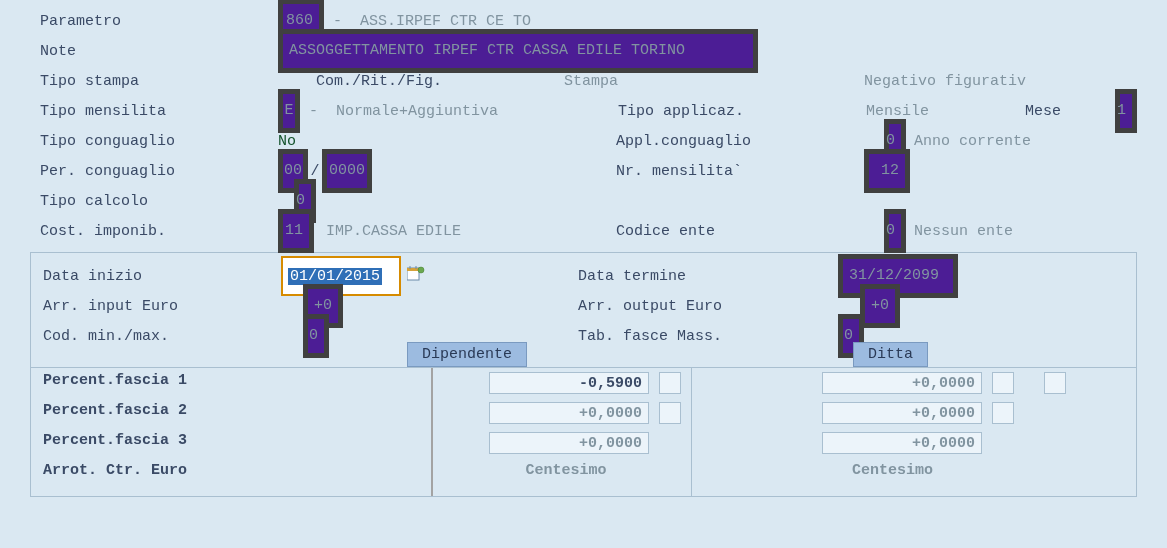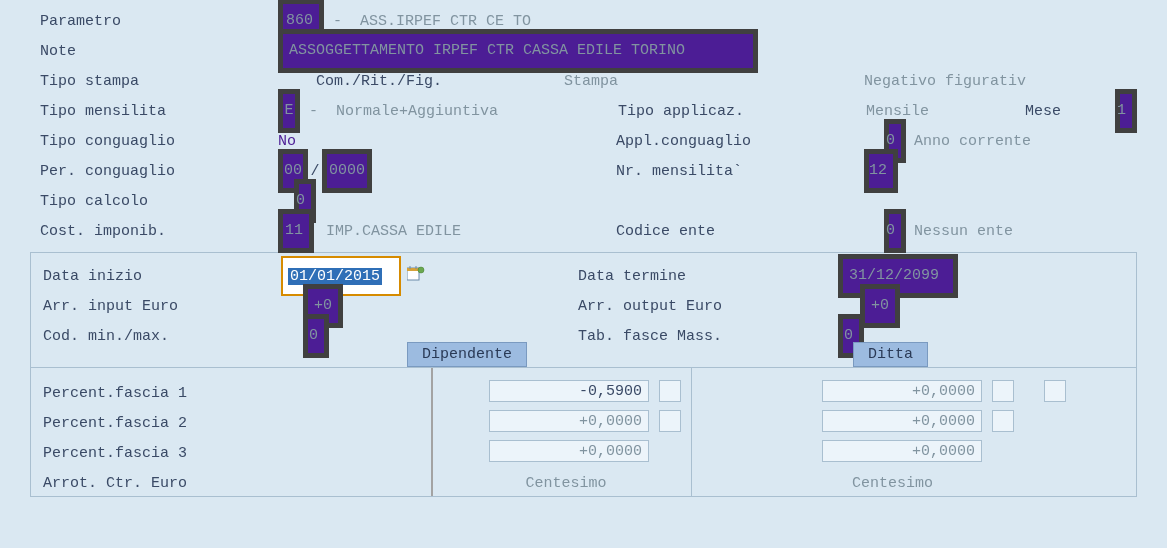--- a/index.html
+++ b/index.html
@@ -75,21 +75,21 @@
     display:inline-block;
     font-family:"Courier New",monospace;
   }
   .grid {
     display:flex;
     border-top:1px solid #a9bfd0;
   }
   .gcol1{width:400px;padding:4px 0 4px 12px;}
   .gcol2{flex:1;border-left:2px solid #a3a3a3;padding:4px 0 4px 8px;}
   .gcol3{flex:1;border-left:1px solid #a9bfd0;padding:4px 0 4px 0;}
-  .grow{height:30px;display:flex;align-items:flex-end;}
+  .grow{height:30px;display:flex;align-items:flex-start;font-weight:bold;}
   .valbox{
     background:#ecf4fa;border:1px solid #a9bfd0;height:22px;
     display:inline-flex;align-items:center;justify-content:flex-end;
     padding:0 6px;color:#8194a0;
   }
   .smallbox{background:#ecf4fa;border:1px solid #a9bfd0;width:22px;height:22px;display:inline-block;}
   .date-icon-svg{width:18px;height:16px;}
 </style>
 </head>
 <body>
@@ -120,36 +120,36 @@
     <span class="field" style="width:20px;justify-content:center">E</span>
     <span class="lbl" style="color:#8194a0;width:318px"> -  Normale+Aggiuntiva</span>
     <span class="lbl" style="width:248px">Tipo applicaz.</span>
     <span class="lbl" style="color:#8194a0;width:159px">Mensile</span>
     <span class="lbl" style="width:90px;color:#3a4a66">Mese</span>
     <span class="field" style="width:22px;justify-content:flex-end">1</span>
   </div>
 
   <div class="row">
     <span class="lbl" style="width:238px">Tipo conguaglio</span>
-    <span class="lbl" style="color:#4c1d95;width:338px">No</span>
+    <span class="lbl" style="color:#14532d;width:338px">No</span>
     <span class="lbl" style="width:248px">Appl.conguaglio</span>
     <span style="width:20px"></span>
     <span class="field" style="width:22px;justify-content:flex-end">0</span>
     <span style="width:8px"></span>
     <span class="lbl" style="color:#8194a0">Anno corrente</span>
   </div>
 
   <div class="row">
     <span class="lbl" style="width:238px">Per. conguaglio</span>
     <span class="field" style="width:30px;justify-content:center">00</span>
     <span class="lbl" style="width:14px;text-align:center">/</span>
     <span class="field" style="width:50px;justify-content:center">0000</span>
     <span style="width:244px"></span>
     <span class="lbl" style="width:248px">Nr. mensilita`</span>
-    <span class="field" style="width:34px;justify-content:flex-end">12</span>
+    <span class="field" style="width:46px;justify-content:flex-end">12</span>
   </div>
 
   <div class="row">
     <span class="lbl" style="width:238px">Tipo calcolo</span>
     <span style="width:16px"></span>
     <span class="field" style="width:22px;justify-content:flex-end">0</span>
     <span style="width:10px"></span>
   </div>
 
   <div class="row">

